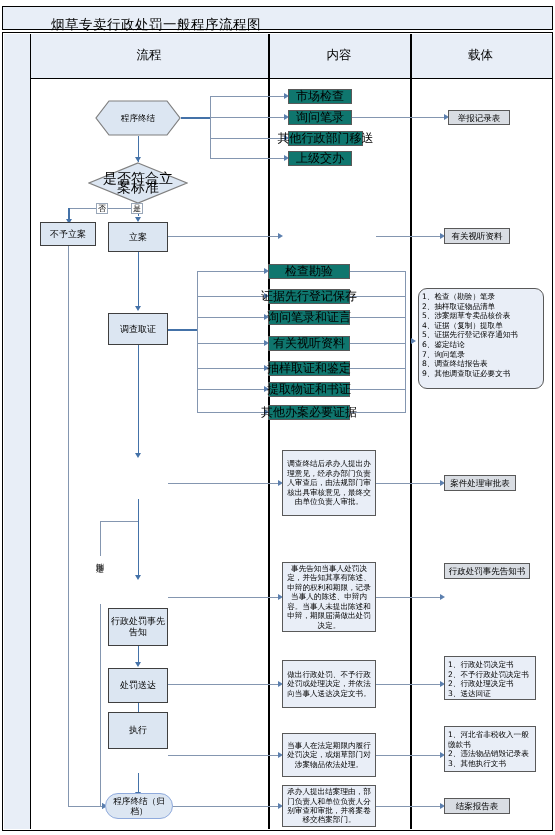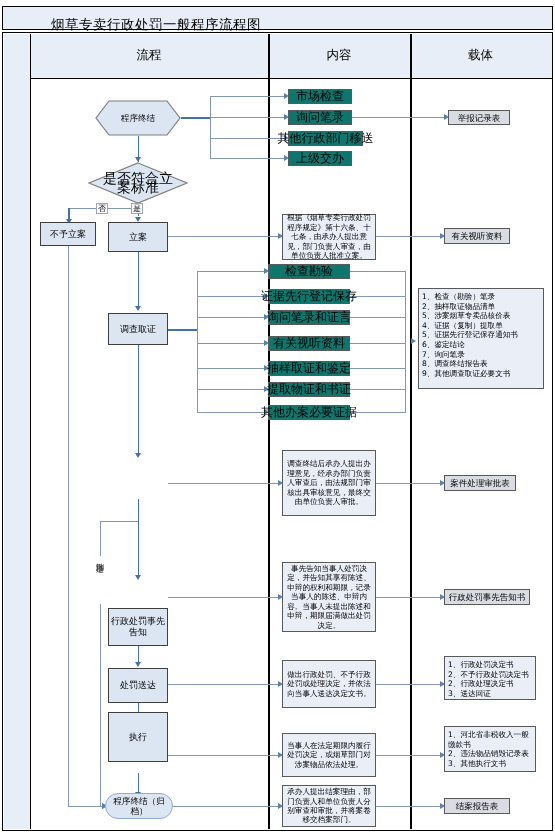--- a/index.html
+++ b/index.html
@@ -230,61 +230,60 @@
 
   <div class="node dark" style="left:108px;top:313px;width:60px;height:32px;">调查取证</div>
 
 
   <div class="vlabel" style="left:95px;top:556px;height:48px;">涉刑移送</div>
 
   <div class="node dark" style="left:108px;top:581px;width:60px;height:38px;margin-top:27px;">行政处罚事先告知</div>
 
   <div class="node dark" style="left:108px;top:668px;width:60px;height:35px;">处罚送达</div>
 
-  <div class="node dark" style="left:108px;top:712px;width:60px;height:50px;">执行</div>
+  <div class="node dark" style="left:108px;top:712px;width:60px;height:37px;">执行</div>
 
   <div class="term" style="left:105px;top:793px;width:68px;height:26px;">程序终结（归档）</div>
 
   <div class="sbox" style="left:288px;top:89px;width:64px;height:15px;">市场检查</div>
   <div class="sbox" style="left:288px;top:110px;width:64px;height:15px;">询问笔录</div>
   <div class="sbox" style="left:288px;top:131px;width:75px;height:15px;">其他行政部门移送</div>
   <div class="sbox" style="left:288px;top:151px;width:64px;height:15px;">上级交办</div>
 
   <div class="carrier" style="left:448px;top:110px;width:62px;height:15px;">举报记录表</div>
 
-  <div class="cbox" style="left:282px;top:214px;width:94px;height:46px;">根据《烟草专卖行政处罚程序规定》第十六条、十七条，由承办人提出意见，部门负责人审查，由单位负责人批准立案。</div>
   <div class="carrier" style="left:444px;top:228px;width:66px;height:16px;">有关视听资料</div>
 
   <div class="sbox" style="left:268px;top:264px;width:82px;height:15px;">检查勘验</div>
   <div class="sbox" style="left:268px;top:289px;width:82px;height:15px;">证据先行登记保存</div>
   <div class="sbox" style="left:268px;top:310px;width:82px;height:15px;">询问笔录和证言</div>
   <div class="sbox" style="left:268px;top:336px;width:82px;height:15px;">有关视听资料</div>
   <div class="sbox" style="left:268px;top:361px;width:82px;height:15px;">抽样取证和鉴定</div>
   <div class="sbox" style="left:268px;top:382px;width:82px;height:15px;">提取物证和书证</div>
   <div class="sbox" style="left:268px;top:405px;width:82px;height:15px;">其他办案必要证据</div>
 
-  <div class="carrier list" style="left:418px;top:288px;width:126px;height:101px;">
+  <div class="carrier list" style="left:418px;top:288px;width:126px;height:101px;border-radius:9px;">
     <div>
       <div>1、检查（勘验）笔录</div>
       <div>2、抽样取证物品清单</div>
       <div>5、涉案烟草专卖品核价表</div>
       <div>4、证据（复制）提取单</div>
       <div>5、证据先行登记保存通知书</div>
       <div>6、鉴定结论</div>
       <div>7、询问笔录</div>
       <div>8、调查终结报告表</div>
       <div>9、其他调查取证必要文书</div>
     </div>
   </div>
 
   <div class="cbox" style="left:282px;top:450px;width:94px;height:66px;">调查终结后承办人提出办理意见，经承办部门负责人审查后，由法规部门审核出具审核意见，最终交由单位负责人审批。</div>
   <div class="carrier" style="left:444px;top:475px;width:72px;height:16px;">案件处理审批表</div>
 
   <div class="cbox" style="left:282px;top:562px;width:94px;height:70px;">事先告知当事人处罚决定，并告知其享有陈述、申辩的权利和期限，记录当事人的陈述、申辩内容。当事人未提出陈述和申辩，期限届满做出处罚决定。</div>
-  <div class="carrier" style="left:444px;top:589px;width:86px;height:16px;">行政处罚事先告知书</div>
+  <div class="carrier" style="left:444px;top:563px;width:86px;height:16px;">行政处罚事先告知书</div>
 
   <div class="cbox" style="left:282px;top:660px;width:94px;height:48px;">做出行政处罚、不予行政处罚或处理决定，并依法向当事人送达决定文书。</div>
   <div class="carrier list" style="left:444px;top:656px;width:92px;height:44px;">
     <div>
       <div>1、行政处罚决定书</div>
       <div>2、不予行政处罚决定书</div>
       <div>2、行政处理决定书</div>
       <div>3、送达回证</div>
     </div>
   </div>

